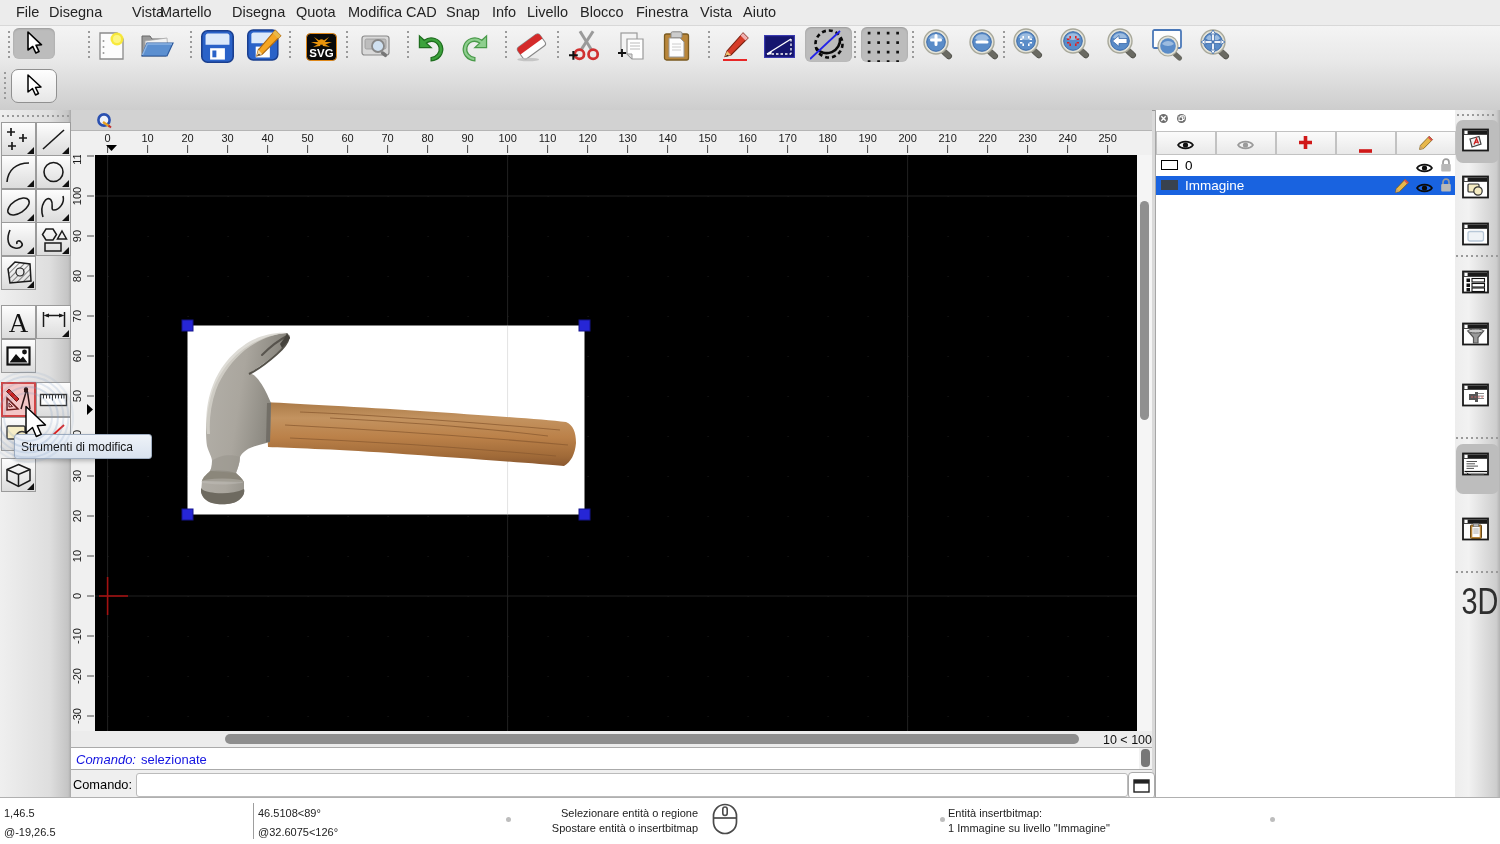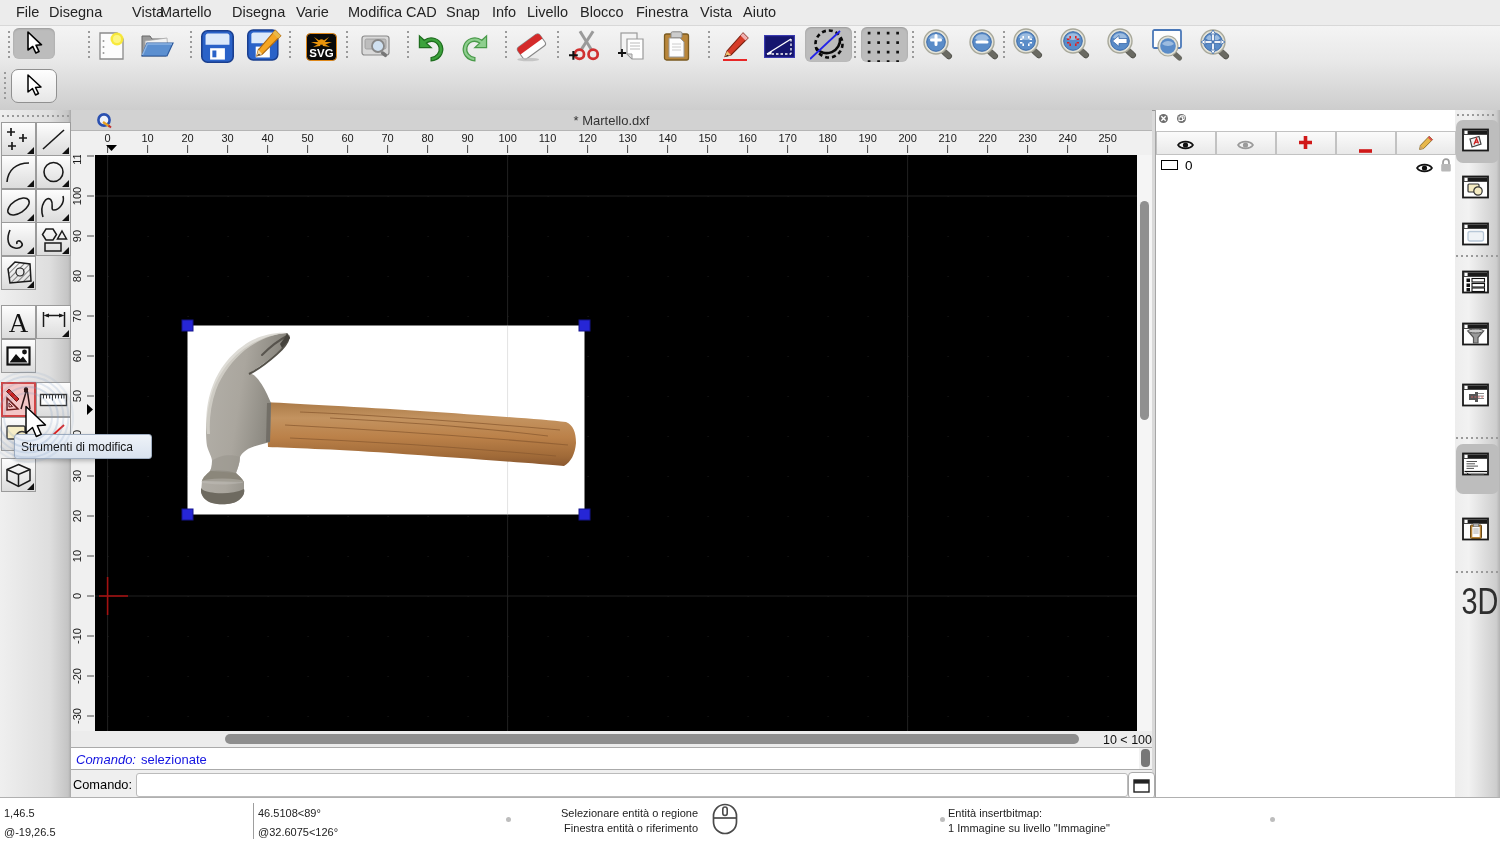--- a/index.html
+++ b/index.html
@@ -56,21 +56,21 @@
 #tooltip .t{position:absolute;left:6px;top:5px;font-size:12px;color:#111;}
 </style></head>
 <body>
 <div id="app">
 <div class="abs" id="menubar">
 <span style="left:16px">File</span>
       <span style="left:49px">Disegna</span>
       <span style="left:132px">Vista</span>
       <span style="left:160px">Martello</span>
       <span style="left:232px">Disegna</span>
-      <span style="left:296px">Varie</span>
+      <span style="left:296px">Quota</span>
       <span style="left:348px">Modifica CAD</span>
       <span style="left:446px">Snap</span>
       <span style="left:492px">Info</span>
       <span style="left:527px">Livello</span>
       <span style="left:580px">Blocco</span>
       <span style="left:636px">Finestra</span>
       <span style="left:700px">Vista</span>
       <span style="left:743px">Aiuto</span>
 </div>
 <div class="abs" id="toolbars"></div>
@@ -433,21 +433,20 @@
       </svg>
       <div class="corner"></div>
     </div>
     <div class="hsep" style="left:2px;top:115px;width:68px"></div>
     <div style="position:absolute;left:11px;top:69px;width:46px;height:34px;background:linear-gradient(#fefefe,#e6e6e6);border:1.5px solid #909090;border-radius:7px;box-sizing:border-box"></div>
     <div style="position:absolute;left:23px;top:73px"><svg width="22" height="26" viewBox="0 0 22 26">
         <path d="M5,2 L5,19 L9.5,15.5 L12.5,22 L15.5,20.5 L12.5,14.5 L18,14 Z" fill="#fff" stroke="#000" stroke-width="1.5" stroke-linejoin="round"></path>
       </svg></div>
     <div class="sep" style="left:4px;top:72px;height:28px"></div>
 <div class="abs" id="mdititle">
-      <div class="t">* Martello.dxf</div>
       <svg width="17" height="17" style="position:absolute;left:25px;top:2px">
         <circle cx="8" cy="8" r="5.6" fill="#eef2fa" stroke="#2a50b0" stroke-width="2.6"></circle>
         <line x1="7" y1="10" x2="13.5" y2="14.5" stroke="#e8a020" stroke-width="2.4"></line>
         <line x1="12.5" y1="13.5" x2="15" y2="15.5" stroke="#c03030" stroke-width="2"></line>
       </svg>
     </div>
 <div class="abs" id="hruler"><svg width="1081" height="24" viewBox="0 0 1081 24">
         <g font-family="Liberation Sans,sans-serif" font-size="11" fill="#1a1a1a" text-anchor="middle">
           <text x="36.6" y="11">0</text>
           <text x="76.6" y="11">10</text>
@@ -760,29 +759,46 @@
       <span style="position:absolute;left:29px;top:2px;font-size:13.5px;color:#000">0</span>
       <div style="position:absolute;left:260px;top:4px"><svg width="17" height="12" viewBox="0 0 17 12">
           <path d="M1,6 C4,1.5 13,1.5 16,6 C13,10.5 4,10.5 1,6 Z" fill="none" stroke="#111" stroke-width="1.6"></path>
           <circle cx="8.5" cy="6" r="2.6" fill="#111"></circle>
         </svg></div>
       <div style="position:absolute;left:284px;top:2px"><svg width="12" height="15" viewBox="0 0 12 15">
           <path d="M3,6 V4.2 C3,2.4 4.2,1.2 6,1.2 C7.8,1.2 9,2.4 9,4.2 V6" fill="none" stroke="#9b9b9b" stroke-width="1.7"></path>
           <rect x="1.2" y="6" width="9.6" height="7.6" rx="1" fill="#b8b8b8"></rect>
         </svg></div>
     </div>
+    <div class="lrow" style="top:176px;background:#1963e0">
+      <div class="swatch" style="background:#39424e;border-color:#39424e"></div>
+      <span style="position:absolute;left:29px;top:2px;font-size:13.5px;color:#fff">Immagine</span>
+      <div style="position:absolute;left:238px;top:2px"><svg width="16" height="16" viewBox="0 0 16 16">
+          <path d="M11.2,1.2 L14.6,4.6 L5.6,13.6 L1.6,14.4 L2.4,10.4 Z" fill="#e8b84a" stroke="#7a5a10" stroke-width="0.8"></path>
+          <path d="M11.2,1.2 L14.6,4.6 L13.2,6 L9.8,2.6 Z" fill="#d85050"></path>
+          <path d="M1.6,14.4 L2.4,10.4 L5.6,13.6 Z" fill="#caa46a"></path>
+        </svg></div>
+      <div style="position:absolute;left:260px;top:4px"><svg width="17" height="12" viewBox="0 0 17 12">
+          <path d="M1,6 C4,1.5 13,1.5 16,6 C13,10.5 4,10.5 1,6 Z" fill="none" stroke="#0a0a0a" stroke-width="1.6"></path>
+          <circle cx="8.5" cy="6" r="2.6" fill="#0a0a0a"></circle>
+        </svg></div>
+      <div style="position:absolute;left:284px;top:2px"><svg width="12" height="15" viewBox="0 0 12 15">
+          <path d="M3,6 V4.2 C3,2.4 4.2,1.2 6,1.2 C7.8,1.2 9,2.4 9,4.2 V6" fill="none" stroke="#9b9b9b" stroke-width="1.7"></path>
+          <rect x="1.2" y="6" width="9.6" height="7.6" rx="1" fill="#b8b8b8"></rect>
+        </svg></div>
+    </div>
 <div class="abs" id="statusbar">
       <div style="left:4px;top:9px">1,46.5</div>
       <div style="left:4px;top:28px">@-19,26.5</div>
       <div style="left:253px;top:5px;width:1px;height:36px;background:#9e9e9e"></div>
       <div style="left:258px;top:9px">46.5108&lt;89°</div>
       <div style="left:258px;top:28px">@32.6075&lt;126°</div>
       <div class="dot" style="left:506px;top:19px"></div>
       <div style="left:420px;top:9px;width:278px;text-align:right">Selezionare entità o regione</div>
-      <div style="left:420px;top:24px;width:278px;text-align:right">Finestra entità o riferimento</div>
+      <div style="left:420px;top:24px;width:278px;text-align:right">Spostare entità o insertbitmap</div>
       <svg width="26" height="32" viewBox="0 0 26 32" style="position:absolute;left:712px;top:5px">
         <rect x="1.5" y="1.5" width="23" height="29" rx="11.5" fill="#fff" stroke="#4a4a4a" stroke-width="1.7"></rect>
         <line x1="1.5" y1="15" x2="24.5" y2="15" stroke="#4a4a4a" stroke-width="1.7"></line>
         <rect x="10.8" y="4" width="4.4" height="8.5" rx="2.2" fill="#fff" stroke="#4a4a4a" stroke-width="1.6"></rect>
       </svg>
       <div class="dot" style="left:940px;top:19px"></div>
       <div style="left:948px;top:9px">Entità insertbitmap:</div>
       <div style="left:948px;top:24px">1 Immagine su livello "Immagine"</div>
       <div class="dot" style="left:1270px;top:19px"></div>
     </div>

